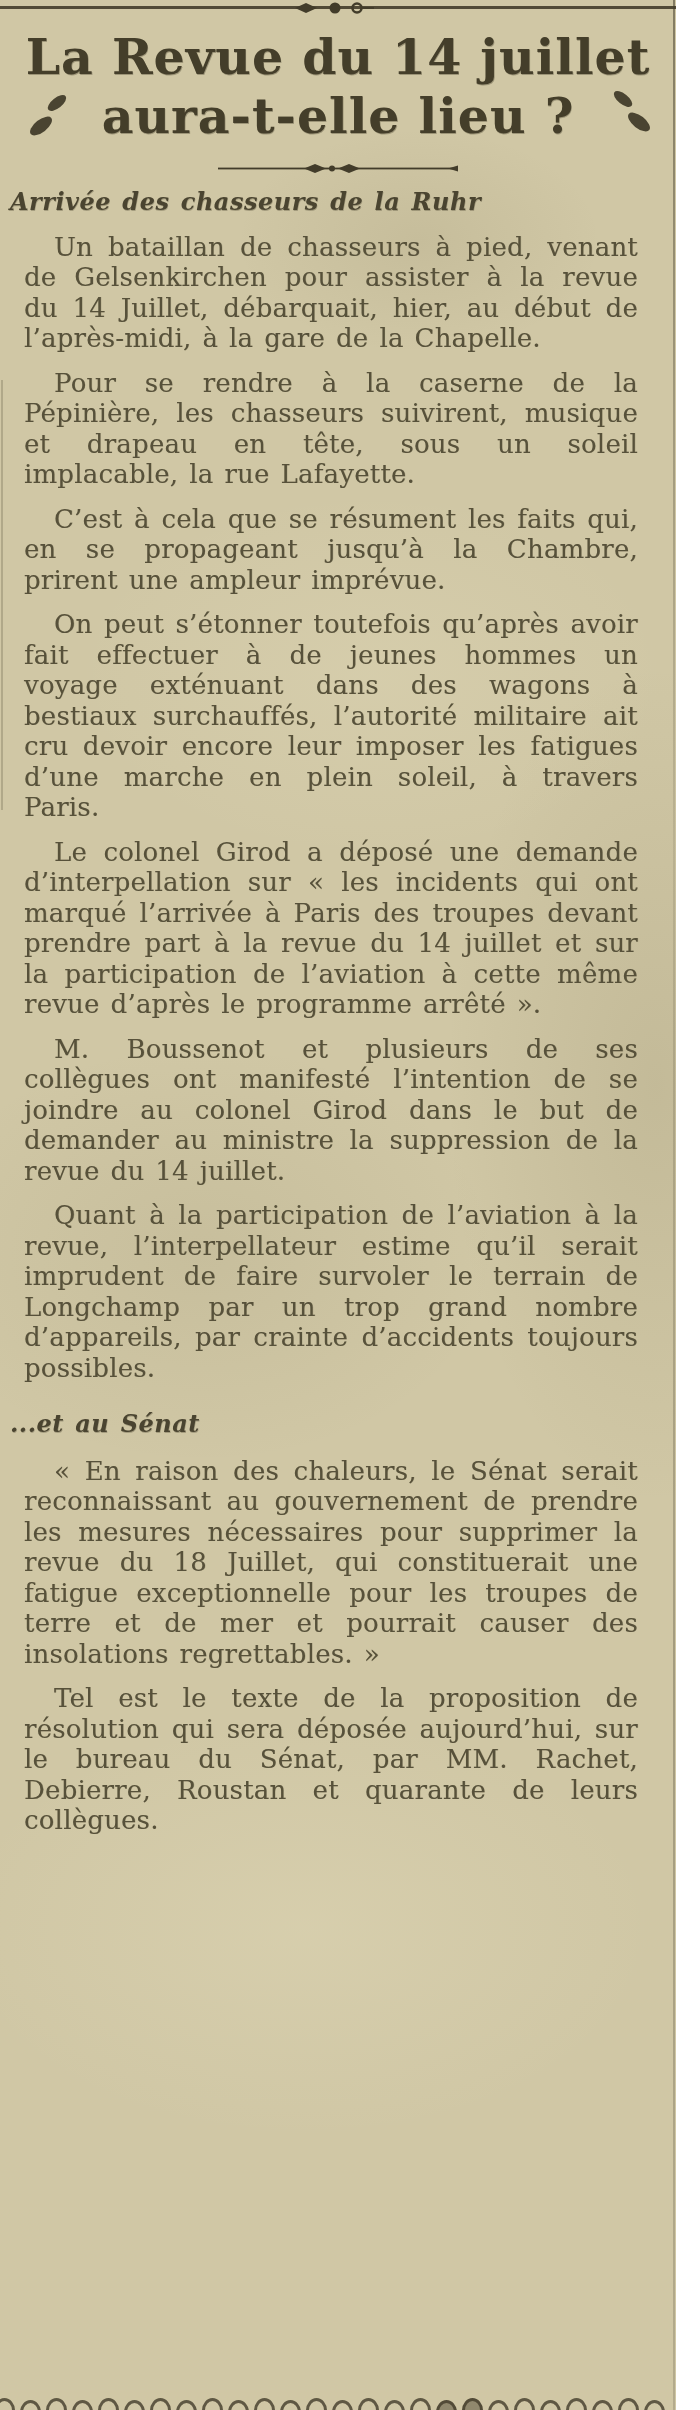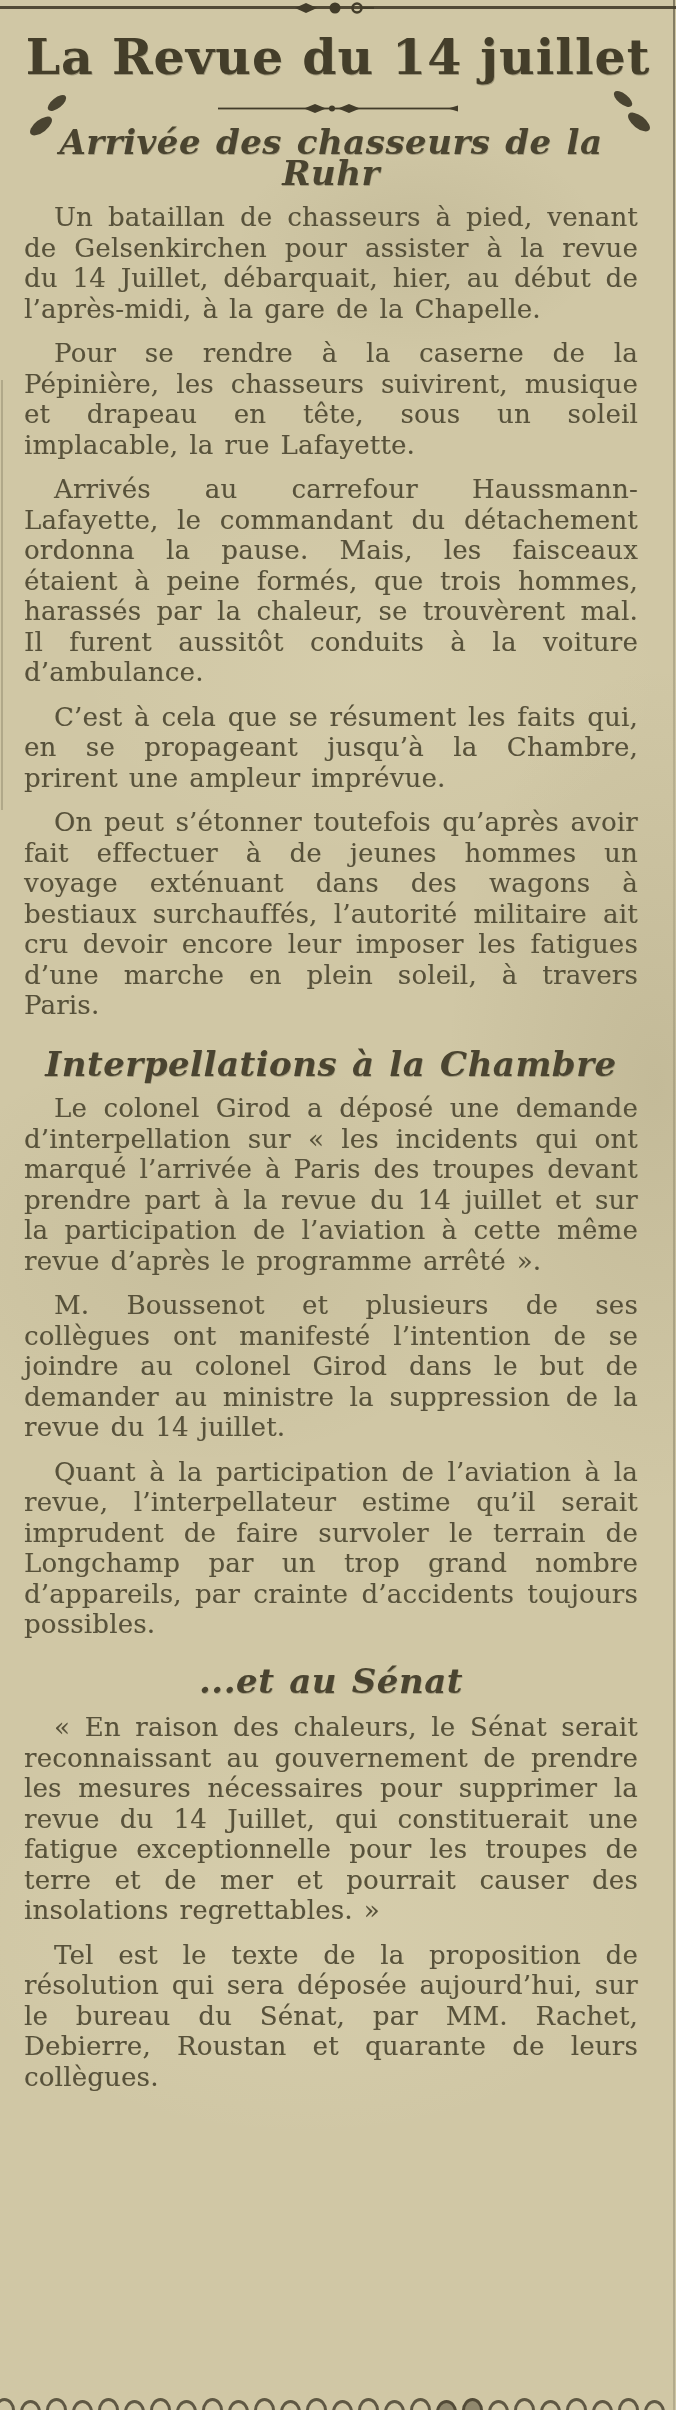--- a/index.html
+++ b/index.html
@@ -37,21 +37,21 @@
     text-align:justify;
     font-size:26px;
     line-height:30.5px;
     letter-spacing:0.2px;
     word-spacing:2.5px;
     hyphens:auto;
     text-shadow:0.4px 0.4px 0 rgba(77,70,48,0.25);
   }
   article p{margin:14px;text-indent:30px;}
   h2.shead{
-    font-size:34px;font-weight:bold;font-style:italic;text-align:center;
+    font-size:24px;font-weight:bold;font-style:italic;text-align:left;
     color:#4a4430;margin:14px 0 12px;letter-spacing:0.5px;
     text-shadow:0.5px 0.5px 0 rgba(62,56,38,0.3);
   }
   .sec-chambre h2.shead{margin-top:28px;}
   .sec-senat h2.shead{margin-top:26px;margin-bottom:16px;}
   .bottom-orn{position:absolute;left:-6px;bottom:-13px;display:flex;gap:5px;}
   .circ{width:21px;height:25px;border:3px solid rgba(66,60,42,0.8);border-radius:50%;box-sizing:border-box;flex:none;background:transparent;}
   .circ:nth-child(even){transform:translateY(2px);}
   .circ:nth-child(18),.circ:nth-child(19){background:rgba(66,60,42,0.45);}
   .right-rule{position:absolute;top:0;right:1px;width:2px;height:100%;
@@ -69,20 +69,21 @@
         <polygon points="0,9 11,4 22,9 11,14"></polygon>
         <circle cx="40" cy="9" r="5.5"></circle>
         <circle cx="62" cy="9" r="4.5" fill="none" stroke="#423c2a" stroke-width="2.6"></circle>
         <rect x="67" y="8" width="12" height="2"></rect>
       </g>
     </svg>
   </div>
 
   <header class="masthead">
     <div class="title-l1">La Revue du 14 juillet</div>
+    <div class="title-l2">aura-t-elle lieu ?</div>
     <svg class="leaf leaf-left" width="48" height="52" viewBox="0 0 48 52">
       <g fill="#4a4431">
         <ellipse cx="31" cy="13" rx="11" ry="5.2" transform="rotate(-38 31 13)"></ellipse>
         <ellipse cx="15" cy="36" rx="13" ry="6.2" transform="rotate(-38 15 36)"></ellipse>
       </g>
     </svg>
     <svg class="leaf leaf-right" width="48" height="52" viewBox="0 0 48 52">
       <g fill="#4a4431">
         <ellipse cx="31" cy="13" rx="11" ry="5.2" transform="rotate(-38 31 13)"></ellipse>
         <ellipse cx="15" cy="36" rx="13" ry="6.2" transform="rotate(-38 15 36)"></ellipse>
@@ -99,35 +100,33 @@
         </g>
       </svg>
     </div>
   </header>
 
   <article>
     <section class="sec-arrivee">
       <h2 class="shead">Arrivée des chasseurs de la Ruhr</h2>
       <p>Un bataillan de chasseurs à pied, venant de Gelsenkirchen pour assister à la revue du 14 Juillet, débarquait, hier, au début de l’après-midi, à la gare de la Chapelle.</p>
       <p>Pour se rendre à la caserne de la Pépinière, les chasseurs suivirent, musique et drapeau en tête, sous un soleil implacable, la rue Lafayette.</p>
-      <p>Arrivés au carrefour Haussmann-Lafayette, le commandant du détachement ordonna la pause. Mais, les faisceaux étaient à peine formés, que trois hommes, harassés par la chaleur, se trouvèrent mal. Il furent aussitôt conduits à la voiture d’ambulance.</p>
       <p>C’est à cela que se résument les faits qui, en se propageant jusqu’à la Chambre, prirent une ampleur imprévue.</p>
       <p>On peut s’étonner toutefois qu’après avoir fait effectuer à de jeunes hommes un voyage exténuant dans des wagons à bestiaux surchauffés, l’autorité militaire ait cru devoir encore leur imposer les fatigues d’une marche en plein soleil, à travers Paris.</p>
     </section>
 
     <section class="sec-chambre">
-      <h2 class="shead">Interpellations à la Chambre</h2>
       <p>Le colonel Girod a déposé une demande d’interpellation sur « les incidents qui ont marqué l’arrivée à Paris des troupes devant prendre part à la revue du 14 juillet et sur la participation de l’aviation à cette même revue d’après le programme arrêté ».</p>
       <p>M. Boussenot et plusieurs de ses collègues ont manifesté l’intention de se joindre au colonel Girod dans le but de demander au ministre la suppression de la revue du 14 juillet.</p>
       <p>Quant à la participation de l’aviation à la revue, l’interpellateur estime qu’il serait imprudent de faire survoler le terrain de Longchamp par un trop grand nombre d’appareils, par crainte d’accidents toujours possibles.</p>
     </section>
 
     <section class="sec-senat">
       <h2 class="shead">...et au Sénat</h2>
-      <p>« En raison des chaleurs, le Sénat serait reconnaissant au gouvernement de prendre les mesures nécessaires pour supprimer la revue du 14 Juillet, qui constituerait une fatigue exceptionnelle pour les troupes de terre et de mer et pourrait causer des insolations regrettables. »</p>
+      <p>« En raison des chaleurs, le Sénat serait reconnaissant au gouvernement de prendre les mesures nécessaires pour supprimer la revue du 18 Juillet, qui constituerait une fatigue exceptionnelle pour les troupes de terre et de mer et pourrait causer des insolations regrettables. »</p>
       <p>Tel est le texte de la proposition de résolution qui sera déposée aujourd’hui, sur le bureau du Sénat, par MM. Rachet, Debierre, Roustan et quarante de leurs collègues.</p>
     </section>
   </article>
 
   <div class="bottom-orn">
       <span class="circ"></span>
       <span class="circ"></span>
       <span class="circ"></span>
       <span class="circ"></span>
       <span class="circ"></span>

